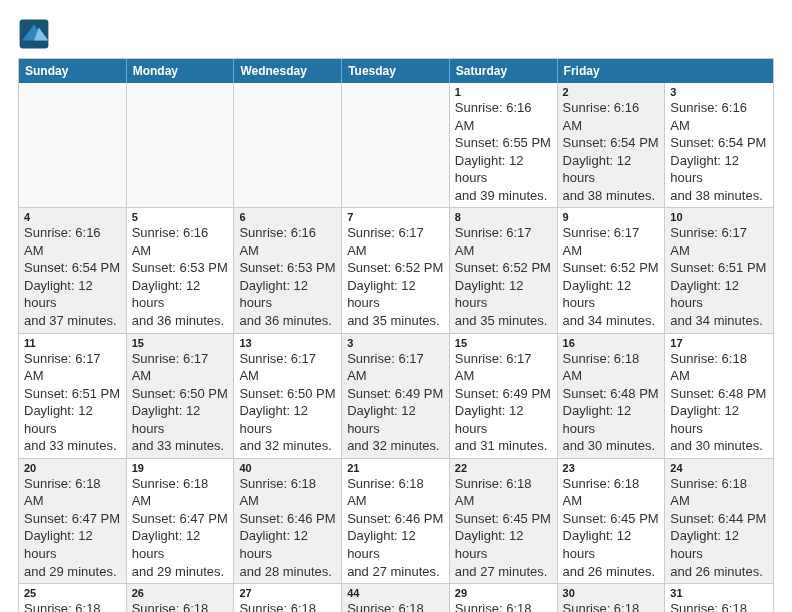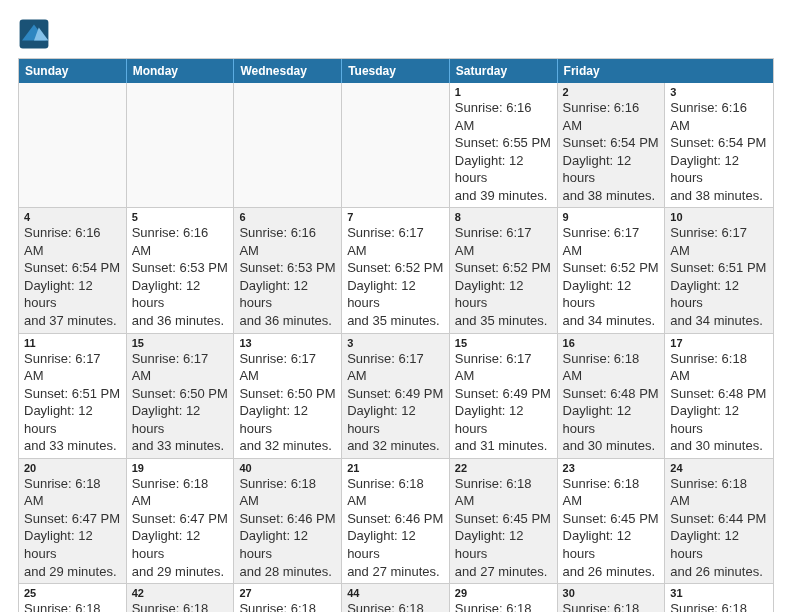--- a/index.html
+++ b/index.html
@@ -321,21 +321,21 @@
         </div>
         <div class="cal-week">
           <div class="cal-cell">
             <span class="day-num">25</span>
             <div class="cell-text" style="white-space: pre-line;">Sunrise: 6:18 AM
 Sunset: 6:44 PM
 Daylight: 12 hours
 and 25 minutes.</div>
           </div>
           <div class="cal-cell shaded">
-            <span class="day-num">42</span>
+            <span class="day-num">26</span>
             <div class="cell-text" style="white-space: pre-line;">Sunrise: 6:18 AM
 Sunset: 6:43 PM
 Daylight: 12 hours
 and 24 minutes.</div>
           </div>
           <div class="cal-cell">
             <span class="day-num">27</span>
             <div class="cell-text" style="white-space: pre-line;">Sunrise: 6:18 AM
 Sunset: 6:42 PM
 Daylight: 12 hours

